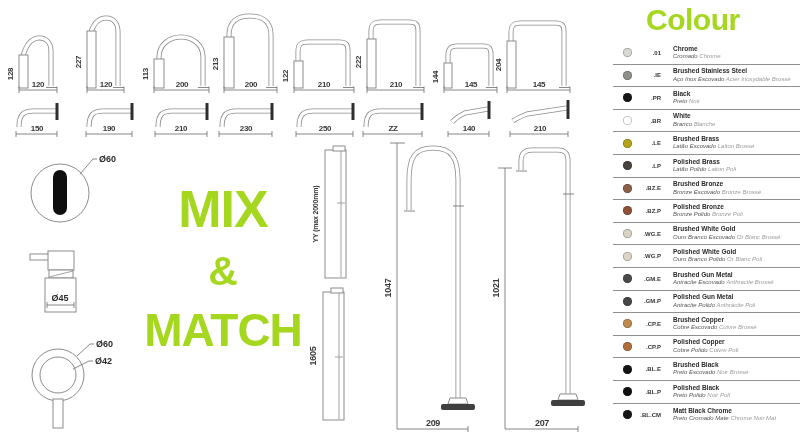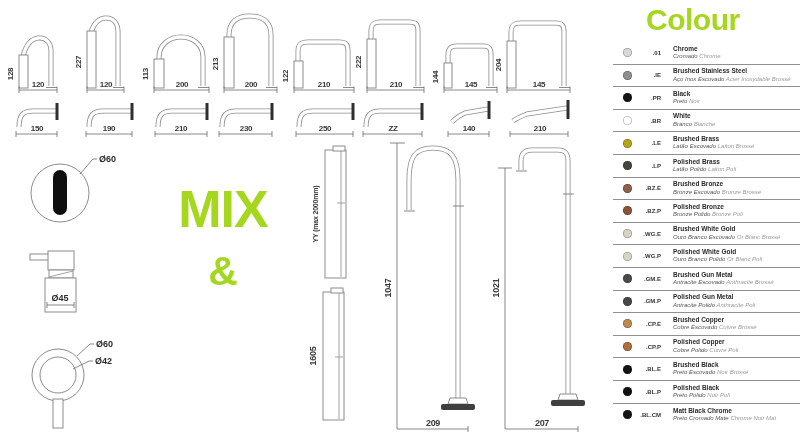--- a/index.html
+++ b/index.html
@@ -281,20 +281,21 @@
       <path class="dim" d="M505,168 V429 M498,168 H512 M505,429 H578 M578,426 V432"></path>
       <text class="dimtxt9" x="499" y="288" text-anchor="middle" transform="rotate(-90 499 288)">1021</text>
       <text class="dimtxt9" x="542" y="426" text-anchor="middle">207</text>
     </g>
   </svg>
 
   
   <div class="mix" style="color: rgb(165, 215, 30);">
     <div class="l1">MIX</div>
     <div class="l2">&amp;</div>
+    <div class="l3">MATCH</div>
   </div>
 
   
   <div class="legend">
     <div class="ltitle" style="color: rgb(165, 215, 30);">Colour</div>
     <div class="lrows">
 
       <div class="lrow">
         <span class="dot" style="background: rgb(216, 216, 212);"></span>
         <span class="code">.01</span>

